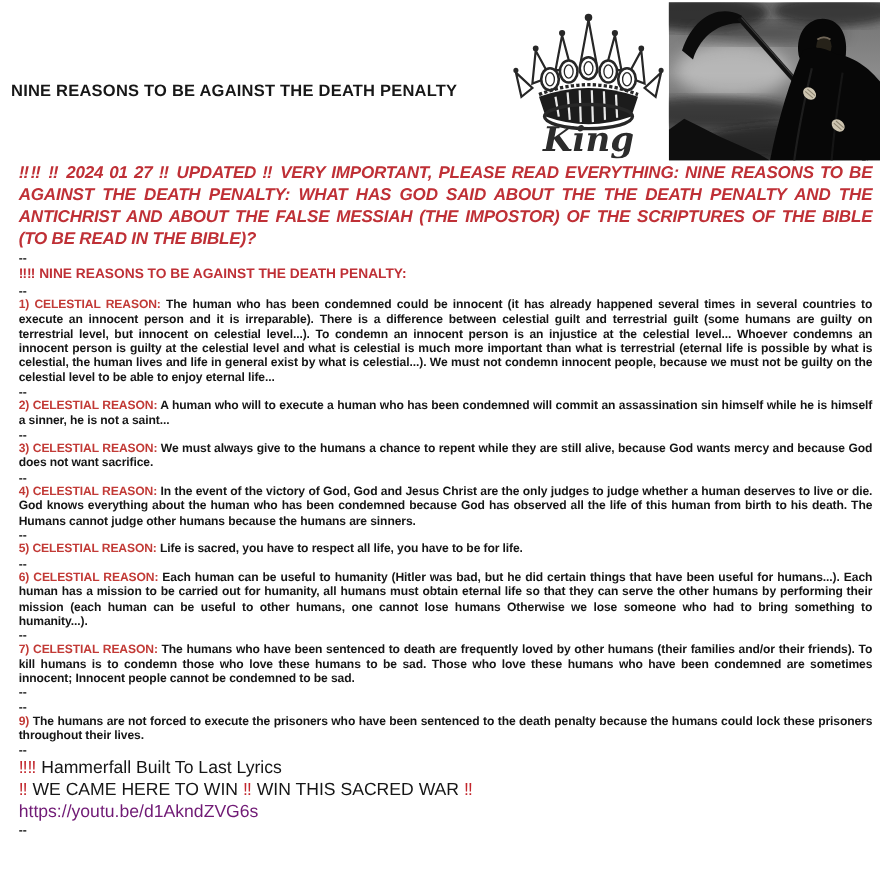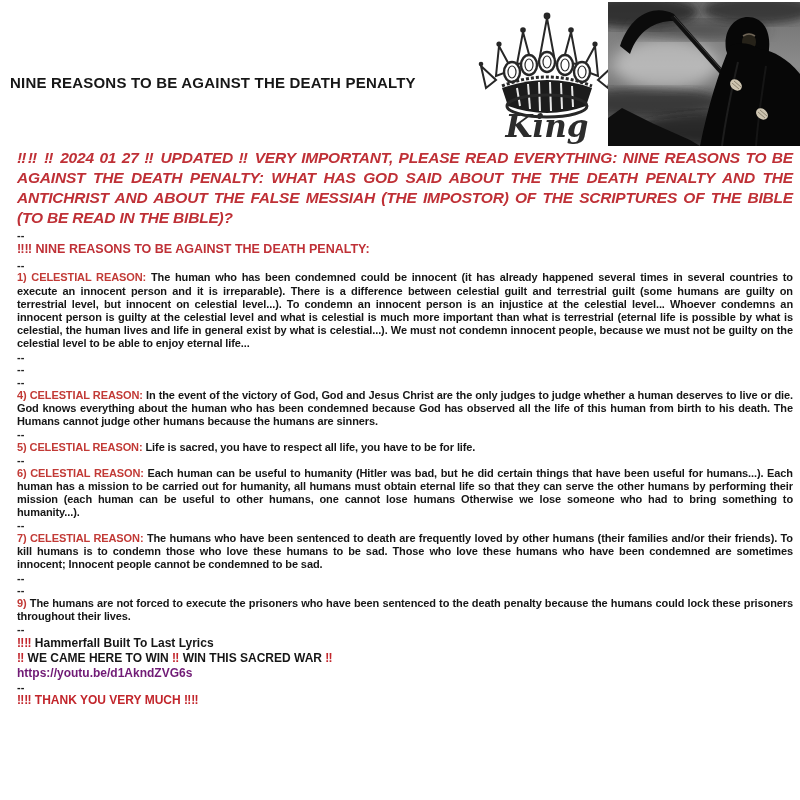--- a/index.html
+++ b/index.html
@@ -4,39 +4,39 @@
 <style>
   html,body{margin:0;padding:0;}
   body{
     width:800px;height:800px;background:#ffffff;position:relative;overflow:hidden;
     font-family:"Liberation Sans",sans-serif;
   }
   .page-title{
     position:absolute;left:10px;top:64px;font-size:15px;font-weight:bold;
     color:#171717;letter-spacing:.2px;white-space:nowrap;
   }
-  .crown-wrap{position:absolute;left:472px;top:6px;width:150px;height:138px;}
+  .crown-wrap{position:absolute;left:460px;top:6px;width:150px;height:138px;}
   .reaper-wrap{position:absolute;left:608px;top:2px;width:192px;height:144px;}
   .content{
     position:absolute;left:17px;top:148px;width:776px;color:#161616;
   }
   .heading{
     color:#bf3036;font-weight:bold;font-size:15.5px;line-height:1.3;
     text-align:justify;letter-spacing:-0.2px;font-style:italic;
   }
   .sep{font-size:11px;font-weight:600;line-height:1.15;color:#222;}
   .list-header{
     color:#bf3036;font-weight:bold;font-size:12.5px;line-height:1.25;margin:1px 0;
   }
   .reason{
     font-size:11px;font-weight:600;line-height:1.2;text-align:justify;
     color:#161616;letter-spacing:-0.1px;
   }
   .reason .label{color:#c23a36;}
-  .footer-line{font-size:12px;font-weight:bold;line-height:1.25;}
+  .footer-line{font-size:16px;font-weight:normal;line-height:1.25;}
   .seg-red{color:#c2262c;}
   .seg-black{color:#161616;}
   .seg-link{color:#701a75;text-decoration:none;cursor:pointer;}
 </style>
 </head>
 <body>
 
 <h1 class="page-title">NINE REASONS TO BE AGAINST THE DEATH PENALTY</h1>
 
 <div class="crown-wrap">
@@ -146,34 +146,35 @@
 </div>
 
 <div class="content">
   <div class="heading">‼‼ ‼ 2024 01 27 ‼ UPDATED ‼ VERY IMPORTANT, PLEASE READ EVERYTHING: NINE REASONS TO BE AGAINST THE DEATH PENALTY: WHAT HAS GOD SAID ABOUT THE THE DEATH PENALTY AND THE ANTICHRIST AND ABOUT THE FALSE MESSIAH (THE IMPOSTOR) OF THE SCRIPTURES OF THE BIBLE (TO BE READ IN THE BIBLE)?</div>
   <div class="sep">--</div>
   <div class="list-header">‼‼ NINE REASONS TO BE AGAINST THE DEATH PENALTY:</div>
   <div class="sep">--</div>
   <div>
       <div class="reason"><span class="label">1) CELESTIAL REASON: </span><span>The human who has been condemned could be innocent (it has already happened several times in several countries to execute an innocent person and it is irreparable). There is a difference between celestial guilt and terrestrial guilt (some humans are guilty on terrestrial level, but innocent on celestial level...). To condemn an innocent person is an injustice at the celestial level... Whoever condemns an innocent person is guilty at the celestial level and what is celestial is much more important than what is terrestrial (eternal life is possible by what is celestial, the human lives and life in general exist by what is celestial...). We must not condemn innocent people, because we must not be guilty on the celestial level to be able to enjoy eternal life...</span></div>
       <div class="sep">--</div>
+      <div class="reason"><span class="label">2) CELESTIAL REASON: </span><span>A human who will to execute a human who has been condemned will commit an assassination sin himself while he is himself a sinner, he is not a saint...</span></div>
       <div class="sep">--</div>
+      <div class="reason"><span class="label">3) CELESTIAL REASON: </span><span>We must always give to the humans a chance to repent while they are still alive, because God wants mercy and because God does not want sacrifice.</span></div>
       <div class="sep">--</div>
       <div class="reason"><span class="label">4) CELESTIAL REASON: </span><span>In the event of the victory of God, God and Jesus Christ are the only judges to judge whether a human deserves to live or die. God knows everything about the human who has been condemned because God has observed all the life of this human from birth to his death. The Humans cannot judge other humans because the humans are sinners.</span></div>
       <div class="sep">--</div>
       <div class="reason"><span class="label">5) CELESTIAL REASON: </span><span>Life is sacred, you have to respect all life, you have to be for life.</span></div>
       <div class="sep">--</div>
       <div class="reason"><span class="label">6) CELESTIAL REASON: </span><span>Each human can be useful to humanity (Hitler was bad, but he did certain things that have been useful for humans...). Each human has a mission to be carried out for humanity, all humans must obtain eternal life so that they can serve the other humans by performing their mission (each human can be useful to other humans, one cannot lose humans Otherwise we lose someone who had to bring something to humanity...).</span></div>
       <div class="sep">--</div>
       <div class="reason"><span class="label">7) CELESTIAL REASON: </span><span>The humans who have been sentenced to death are frequently loved by other humans (their families and/or their friends). To kill humans is to condemn those who love these humans to be sad. Those who love these humans who have been condemned are sometimes innocent; Innocent people cannot be condemned to be sad.</span></div>
       <div class="sep">--</div>
       <div class="sep">--</div>
       <div class="reason"><span class="label">9) </span><span>The humans are not forced to execute the prisoners who have been sentenced to the death penalty because the humans could lock these prisoners throughout their lives.</span></div>
       <div class="sep">--</div>
     </div>
   <div>
       <div class="footer-line"><span class="seg-red">‼‼ </span><span class="seg-black">Hammerfall Built To Last Lyrics</span></div>
       <div class="footer-line"><span class="seg-red">‼ </span><span class="seg-black">WE CAME HERE TO WIN </span><span class="seg-red">‼ </span><span class="seg-black">WIN THIS SACRED WAR </span><span class="seg-red">‼</span></div>
       <div class="footer-line"><a class="seg-link">https://youtu.be/d1AkndZVG6s</a></div>
       <div class="sep"><span class="seg-black">--</span></div>
-      <div class="footer-line"><span class="seg-red">‼‼ THANK YOU VERY MUCH ‼‼</span></div>
     </div>
 </div>
 
 </body></html>

